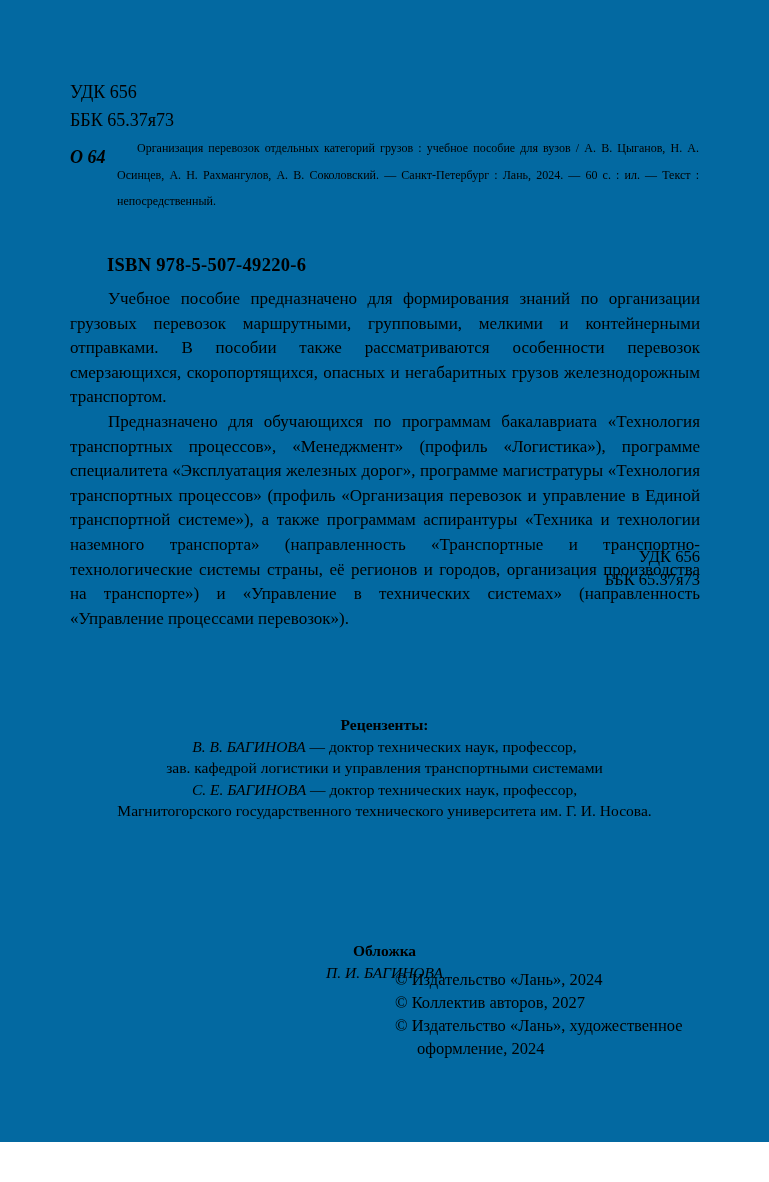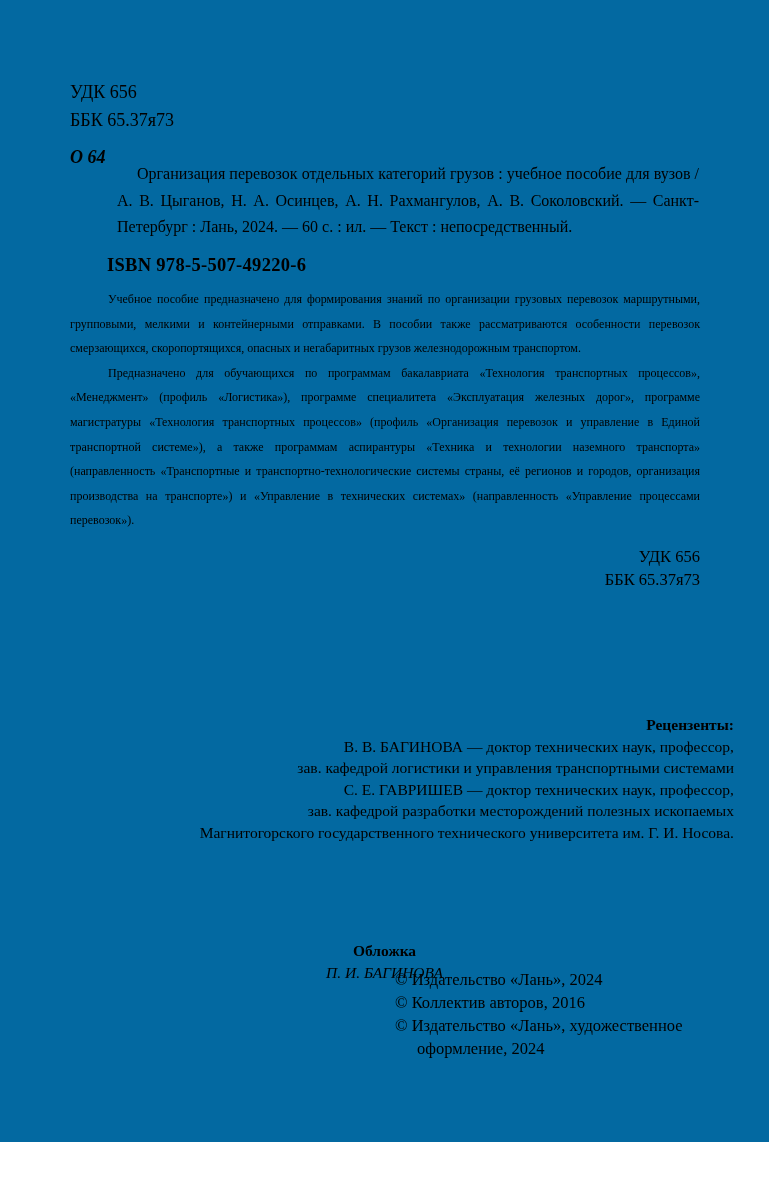--- a/index.html
+++ b/index.html
@@ -23,56 +23,56 @@
     left: 70px; top: 78px;
     font-size: 18px; line-height: 28px;
   }
 
   
   #catalog-code {
     left: 70px; top: 147px;
     font-size: 18px; font-weight: bold; font-style: italic;
   }
   #catalog-text {
-    left: 117px; right: 70px; top: 161px;
-    font-size: 16px; line-height: 26.5px;
+    left: 117px; right: 70px; top: 135px;
+    font-size: 12px; line-height: 26.5px;
     text-align: justify;
     text-indent: 20px;
   }
 
   #isbn {
     left: 107px; top: 255px;
     font-size: 18.5px; font-weight: bold;
     letter-spacing: 0.3px;
     text-align: right;
   }
 
   #annotation {
     left: 70px; right: 69px; top: 287px;
-    font-size: 12px; line-height: 24.6px;
+    font-size: 17px; line-height: 24.6px;
     text-align: justify;
   }
   #annotation p {
     margin: 0;
     text-indent: 38px;
   }
 
   #classification-bottom {
     right: 69px; top: 545px;
     font-size: 16.5px; line-height: 23px;
     text-align: right;
   }
 
   #reviewers {
     left: 35px; right: 35px; top: 714px;
     font-size: 15.5px; line-height: 21.5px;
-    text-align: right;
+    text-align: center;
   }
   #reviewers .heading { font-weight: bold; }
-  .reviewer-name { }
+  .reviewer-name { font-style: italic; }
 
   #cover {
     left: 35px; right: 35px; top: 932px;
     font-size: 15.5px; line-height: 21.5px;
     text-align: center;
     margin-top: 8px;
   }
   #cover .heading { font-weight: bold; }
   #cover .person { font-style: italic; }
 
@@ -108,29 +108,28 @@
 
   <div id="classification-bottom" class="abs">
     <div>УДК 656</div>
     <div>ББК 65.37я73</div>
   </div>
 
   <div id="reviewers" class="abs">
     <div class="heading">Рецензенты:</div>
     <div><span class="reviewer-name">В. В. БАГИНОВА</span> <span>— доктор технических наук, профессор,</span></div>
     <div>зав. кафедрой логистики и управления транспортными системами</div>
-    <div><span class="reviewer-name">С. Е. ГАВРИШЕВ</span> <span>— доктор технических наук, профессор,</span></div>
-    <div>зав. кафедрой разработки месторождений полезных ископаемых</div>
+    <div><span class="reviewer-name">С. Е. БАГИНОВА</span> <span>— доктор технических наук, профессор,</span></div>
     <div>Магнитогорского государственного технического университета им. Г. И. Носова.</div>
   </div>
 
   <div id="cover" class="abs">
     <div class="heading">Обложка</div>
     <div class="person">П. И. БАГИНОВА</div>
   </div>
 
   <div id="copyright" class="abs">
     <div class="copyright-line">© Издательство «Лань», 2024</div>
-    <div class="copyright-line">© Коллектив авторов, 2016</div>
+    <div class="copyright-line">© Коллектив авторов, 2027</div>
     <div class="copyright-line">© Издательство «Лань», художественное оформление, 2024</div>
   </div>
 
 </div>
 
 </body></html>

